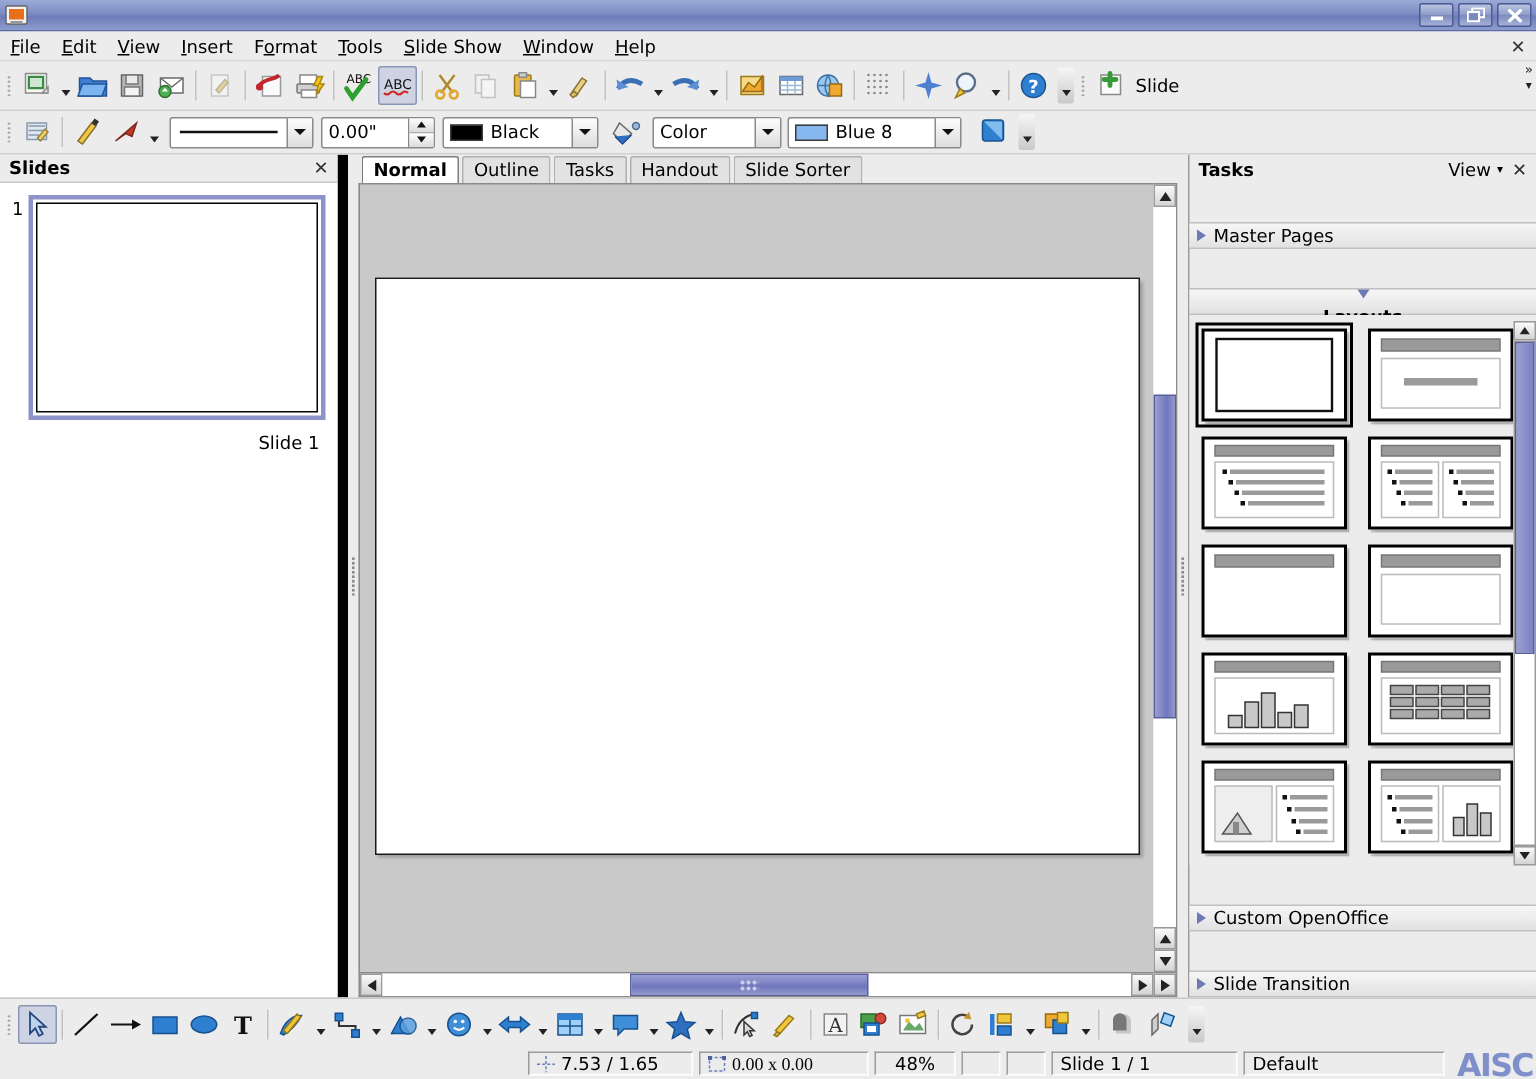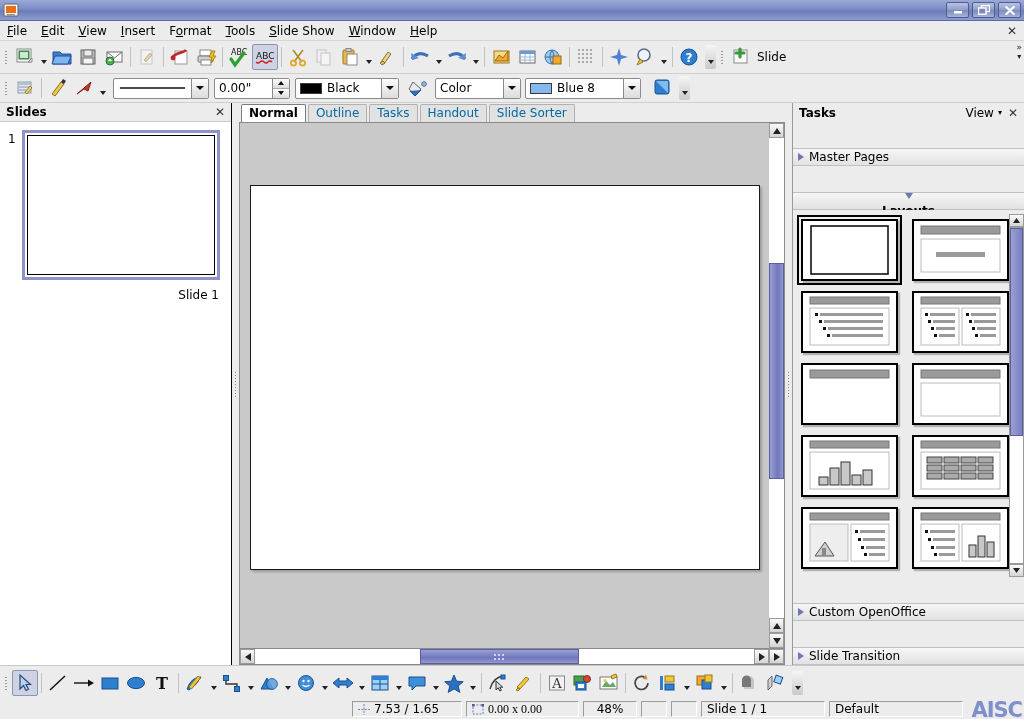--- a/index.html
+++ b/index.html
@@ -87,42 +87,42 @@
   .spin div { flex:1; background: linear-gradient(to bottom,#fdfdfd,#dcdcdc); display:flex; align-items:center; justify-content:center;}
   .spin div:first-child { border-bottom:1px solid #aaa; }
   .spin .up::after { content:""; border-left:3.5px solid transparent; border-right:3.5px solid transparent; border-bottom:4px solid #111; }
   .spin .dn::after { content:""; border-left:3.5px solid transparent; border-right:3.5px solid transparent; border-top:4px solid #111; }
   .swatch { width: 22px; height: 11px; border: 1px solid #3a3a3a; flex:0 0 auto; }
 
   
   .middle { flex: 1 1 auto; display: flex; min-height: 0; background:#ececed;}
 
   
-  .slides-panel { width: 232px; flex:0 0 232px; background:#fff; display:flex; flex-direction:column; border-right:1px solid #000000;}
+  .slides-panel { width: 232px; flex:0 0 232px; background:#fff; display:flex; flex-direction:column; border-right:7px solid #000000;}
   .panel-head {
     height: 19px; background:#ececed; display:flex; align-items:center;
     padding: 0 6px; font-weight:bold; font-size:12px; border-bottom:1px solid #c8c8c8;
   }
   .panel-head .ptitle { flex:1; }
   .panel-close { font-weight:bold; font-size:12px; color:#333; }
   .slides-body { flex:1; background:#fff; padding: 8px 0 0 0; position:relative; }
   .slide-row { display:flex; padding: 0 8px; }
   .slide-num { width: 14px; font-size:12px; color:#000; text-align:left; padding-top:2px;}
   .slide-thumb-wrap { padding: 2px; border: 3px solid #8e93c8; background:#fff; }
   .slide-thumb { width: 188px; height: 140px; background:#fff; border:1px solid #000; }
   .slide-caption { text-align:right; padding: 8px 12px 0 0; font-size:12px; }
 
   .vsplit { width: 7px; flex:0 0 7px; background:#ececed; display:flex; align-items:center; justify-content:center;}
   .vsplit span { width:3px; height:26px; background-image: radial-gradient(circle,#8a8a8a 40%,transparent 42%); background-size:3px 3px; }
 
   
   .editor { flex:1 1 auto; display:flex; flex-direction:column; min-width:0; background:#ececed;}
   .tabs { height: 19px; display:flex; align-items:flex-end; padding-left:2px; background:#ececed; }
   .tab {
-    padding: 2px 7px 2px 7px; font-size:12px; color:#0369a1;
+    padding: 2px 7px 2px 7px; font-size:12px; color:#000000;
     border:1px solid #b0b0b0; border-bottom:none; background:#e2e2e2;
     margin-right:2px; border-radius:2px 2px 0 0; line-height:13px;
   }
   .tab.active { color:#000; font-weight:bold; background:#fff; border-color:#7d7d7d; }
   .canvas-area { flex:1; display:flex; min-height:0; }
   .canvas-wrap { flex:1; background:#c9c9c9; position:relative; border:1px solid #8a8a8a; border-right:none; overflow:hidden;}
   .page {
     position:absolute; left:10px; top:62px; width:510px; height:385px;
     background:#fff; border:1px solid #1a1a1a; box-shadow: 2px 2px 2px rgba(0,0,0,0.22);
   }

